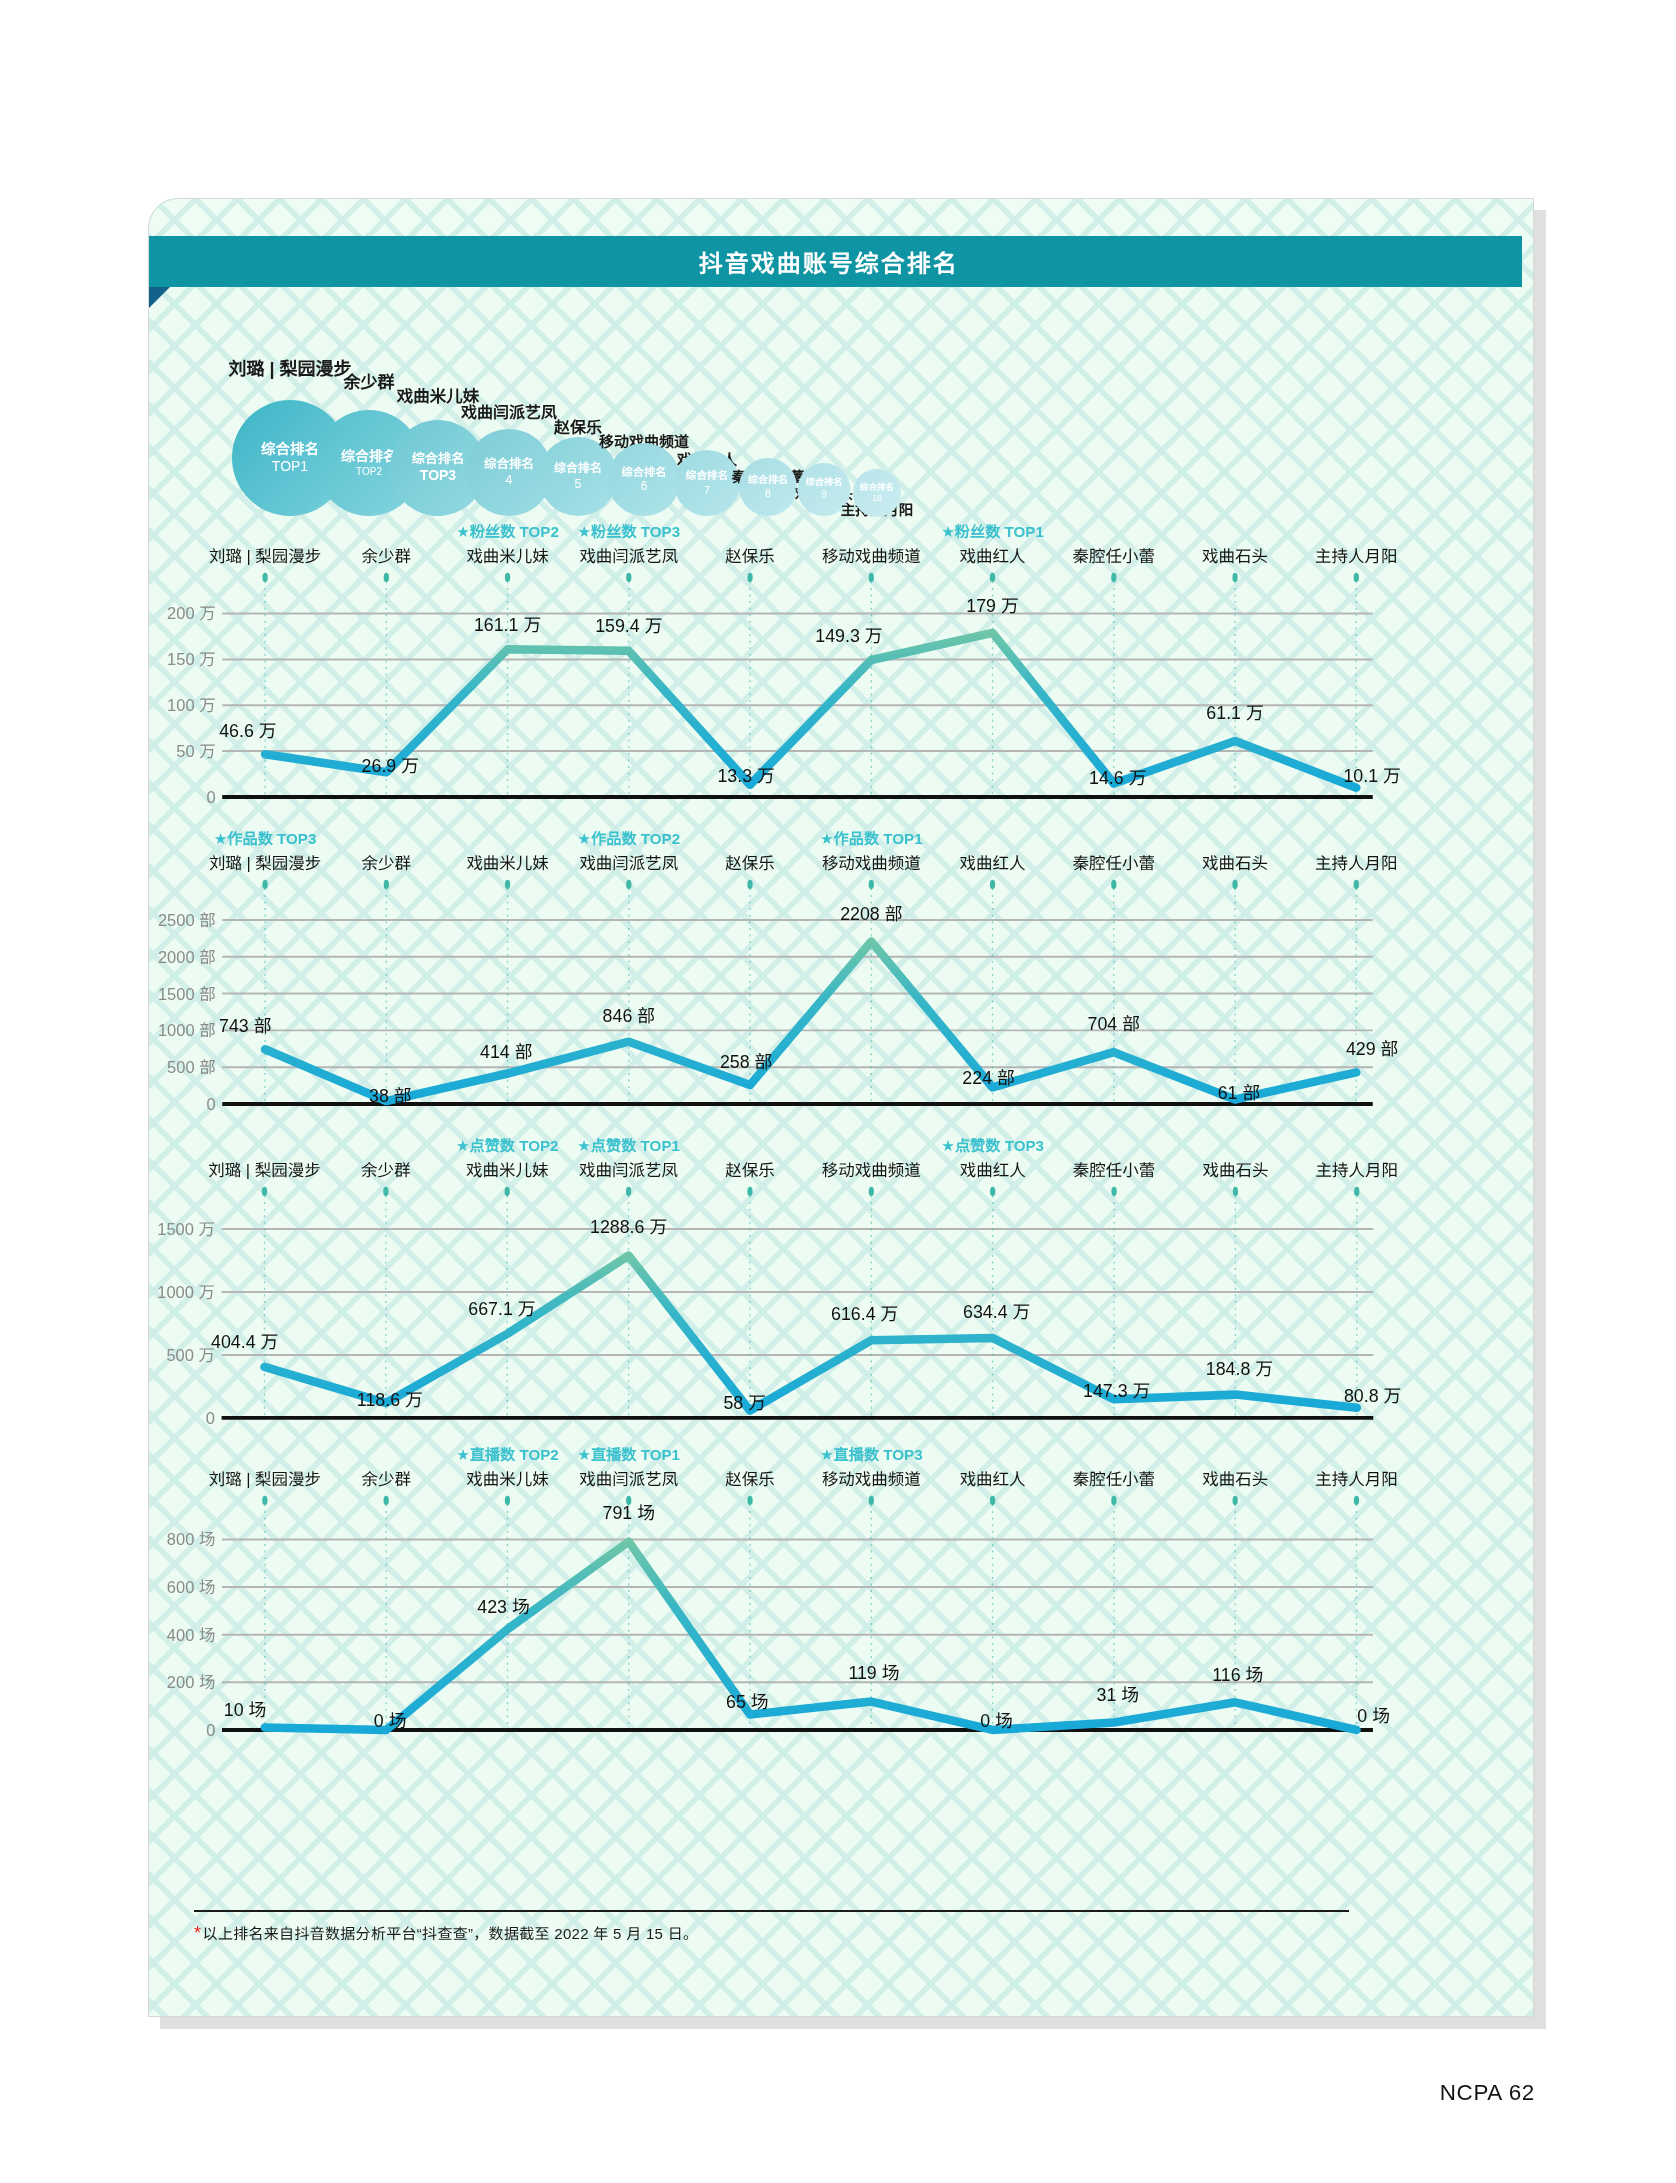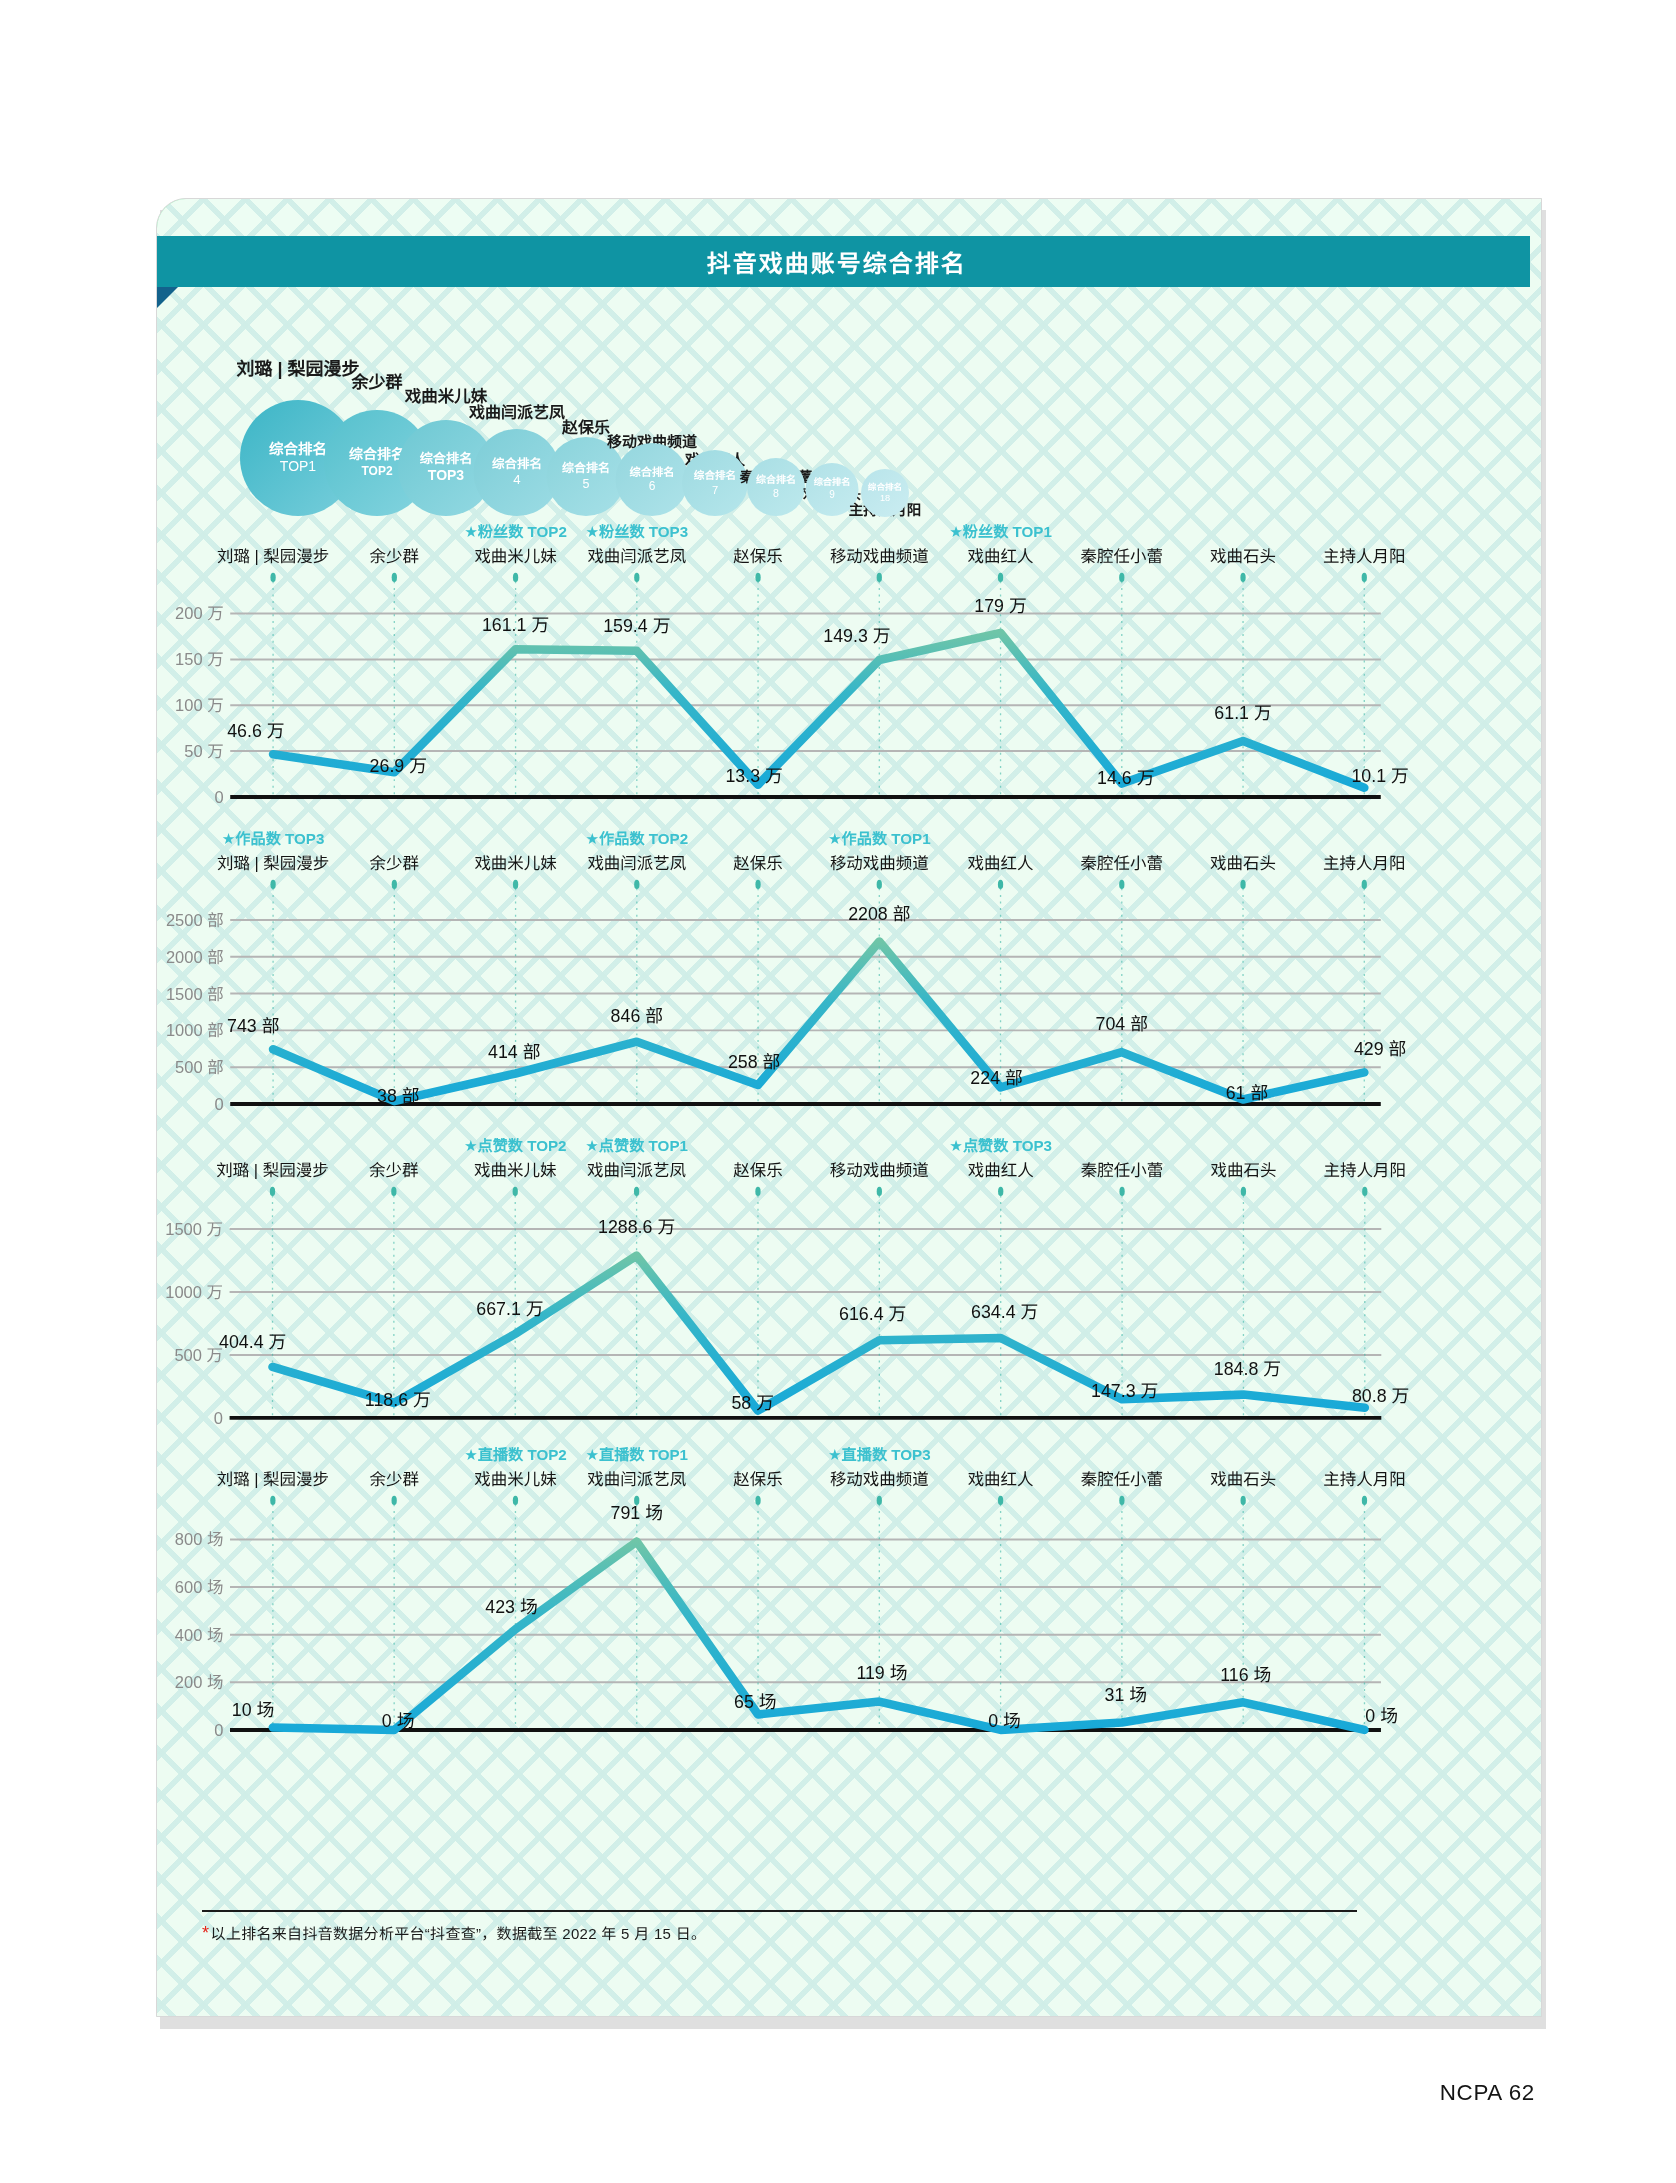--- a/index.html
+++ b/index.html
@@ -19,21 +19,21 @@
   
   #paper-shadow {
     position: absolute;
     left: 160px; top: 210px;
     width: 1386px; height: 1819px;
     background: #dfdfdf;
     border-radius: 0 0 0 0;
   }
   #paper {
     position: absolute;
-    left: 156px; top: 198px;
+    left: 148px; top: 198px;
     width: 1386px; height: 1819px;
     background: #86efac;
     border: 0.7px solid #d8d8d8;
     border-top-left-radius: 30px;
     border-bottom-right-radius: 0;
     overflow: hidden;
   }
   
   #paper-bg {
     position: absolute; inset: 0;
@@ -134,21 +134,21 @@
           <div class="bubble-name" style="top: 36px; font-size: 18px;">刘璐 | 梨园漫步</div>
           <div class="bubble" style="width: 116px; height: 116px; top: 82px; background: linear-gradient(135deg, rgb(60, 181, 198) 0%, rgb(119, 206, 219) 100%);">
             <span class="b-l1" style="font-size: 14.5px;">综合排名</span>
             <span class="b-l2" style="font-size: 14px; font-weight: 400;">TOP1</span>
           </div>
         </div>
         <div class="bubble-cell" style="left: 220px; top: 0px; width: 0px;">
           <div class="bubble-name" style="top: 50px; font-size: 17px;">余少群</div>
           <div class="bubble" style="width: 106px; height: 106px; top: 92px; background: linear-gradient(135deg, rgb(85, 192, 205) 0%, rgb(132, 212, 223) 100%);">
             <span class="b-l1" style="font-size: 14px;">综合排名</span>
-            <span class="b-l2" style="font-size: 12px; font-weight: 700;">TOP2</span>
+            <span class="b-l2" style="font-size: 10px; font-weight: 400;">TOP2</span>
           </div>
         </div>
         <div class="bubble-cell" style="left: 289px; top: 0px; width: 0px;">
           <div class="bubble-name" style="top: 65px; font-size: 16.5px;">戏曲米儿妹</div>
           <div class="bubble" style="width: 96px; height: 96px; top: 102px; background: linear-gradient(135deg, rgb(110, 200, 211) 0%, rgb(147, 217, 226) 100%);">
             <span class="b-l1" style="font-size: 13.2px;">综合排名</span>
             <span class="b-l2" style="font-size: 14px; font-weight: 700;">TOP3</span>
           </div>
         </div>
         <div class="bubble-cell" style="left: 360px; top: 0px; width: 0px;">

